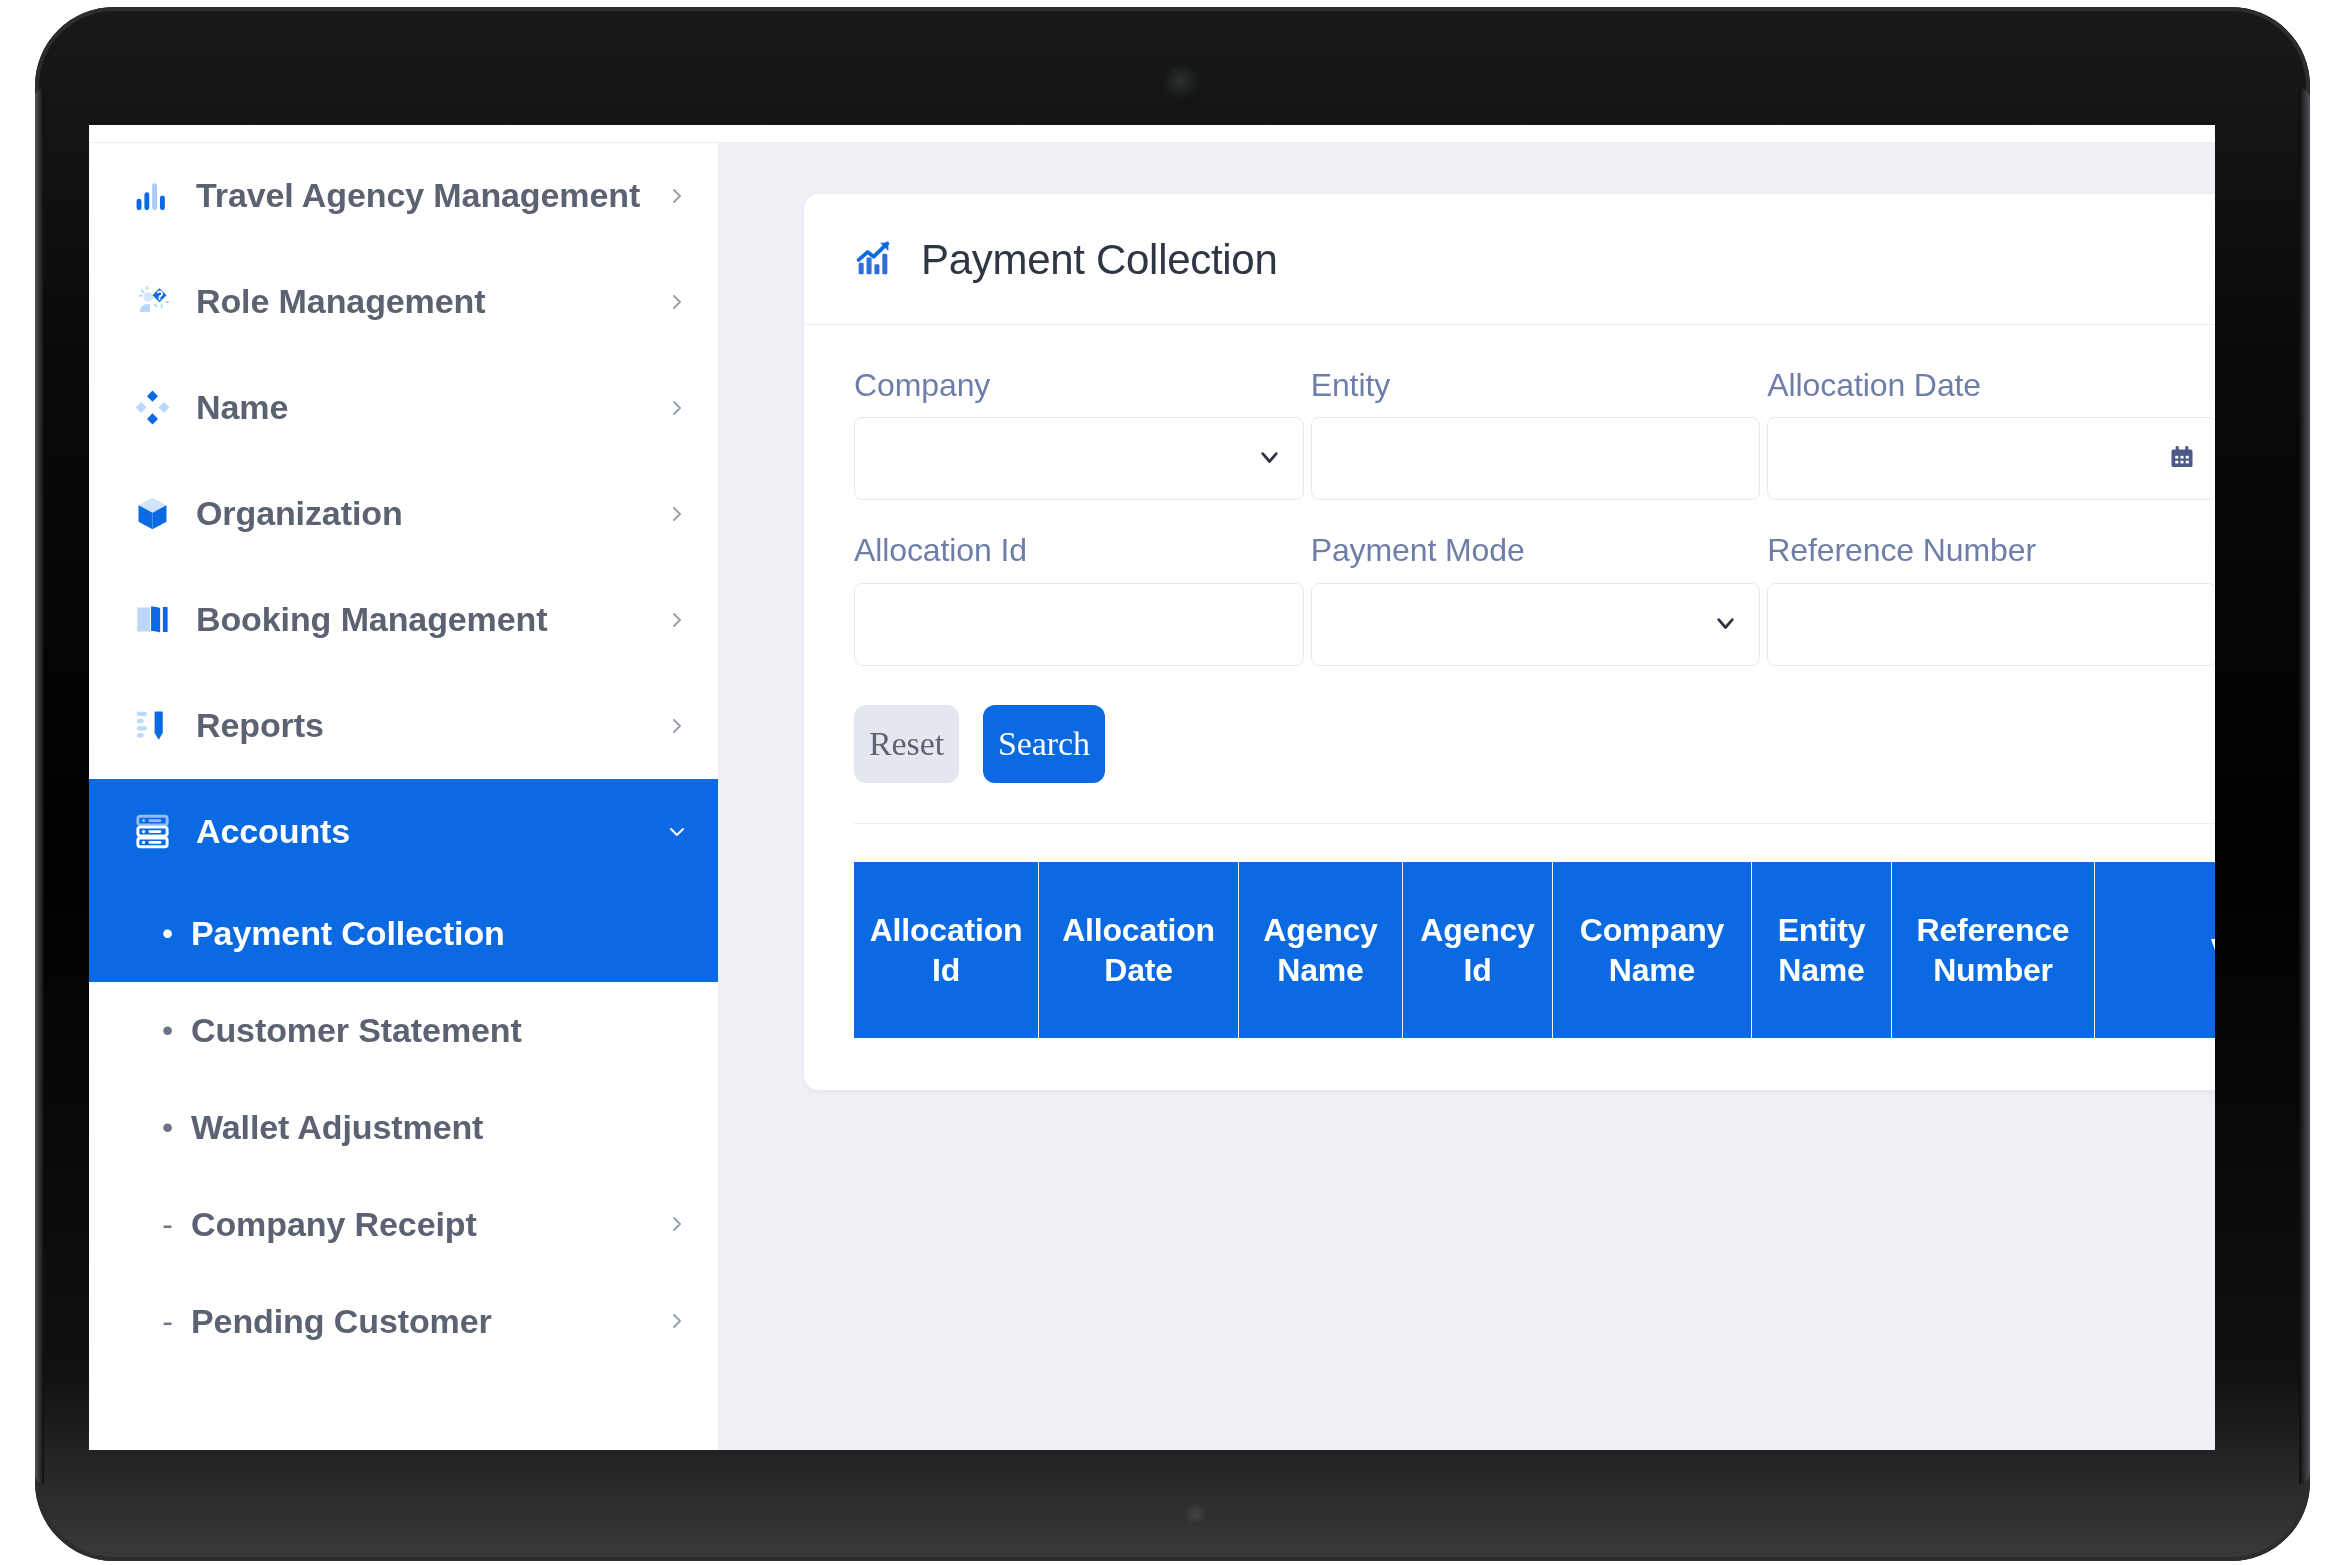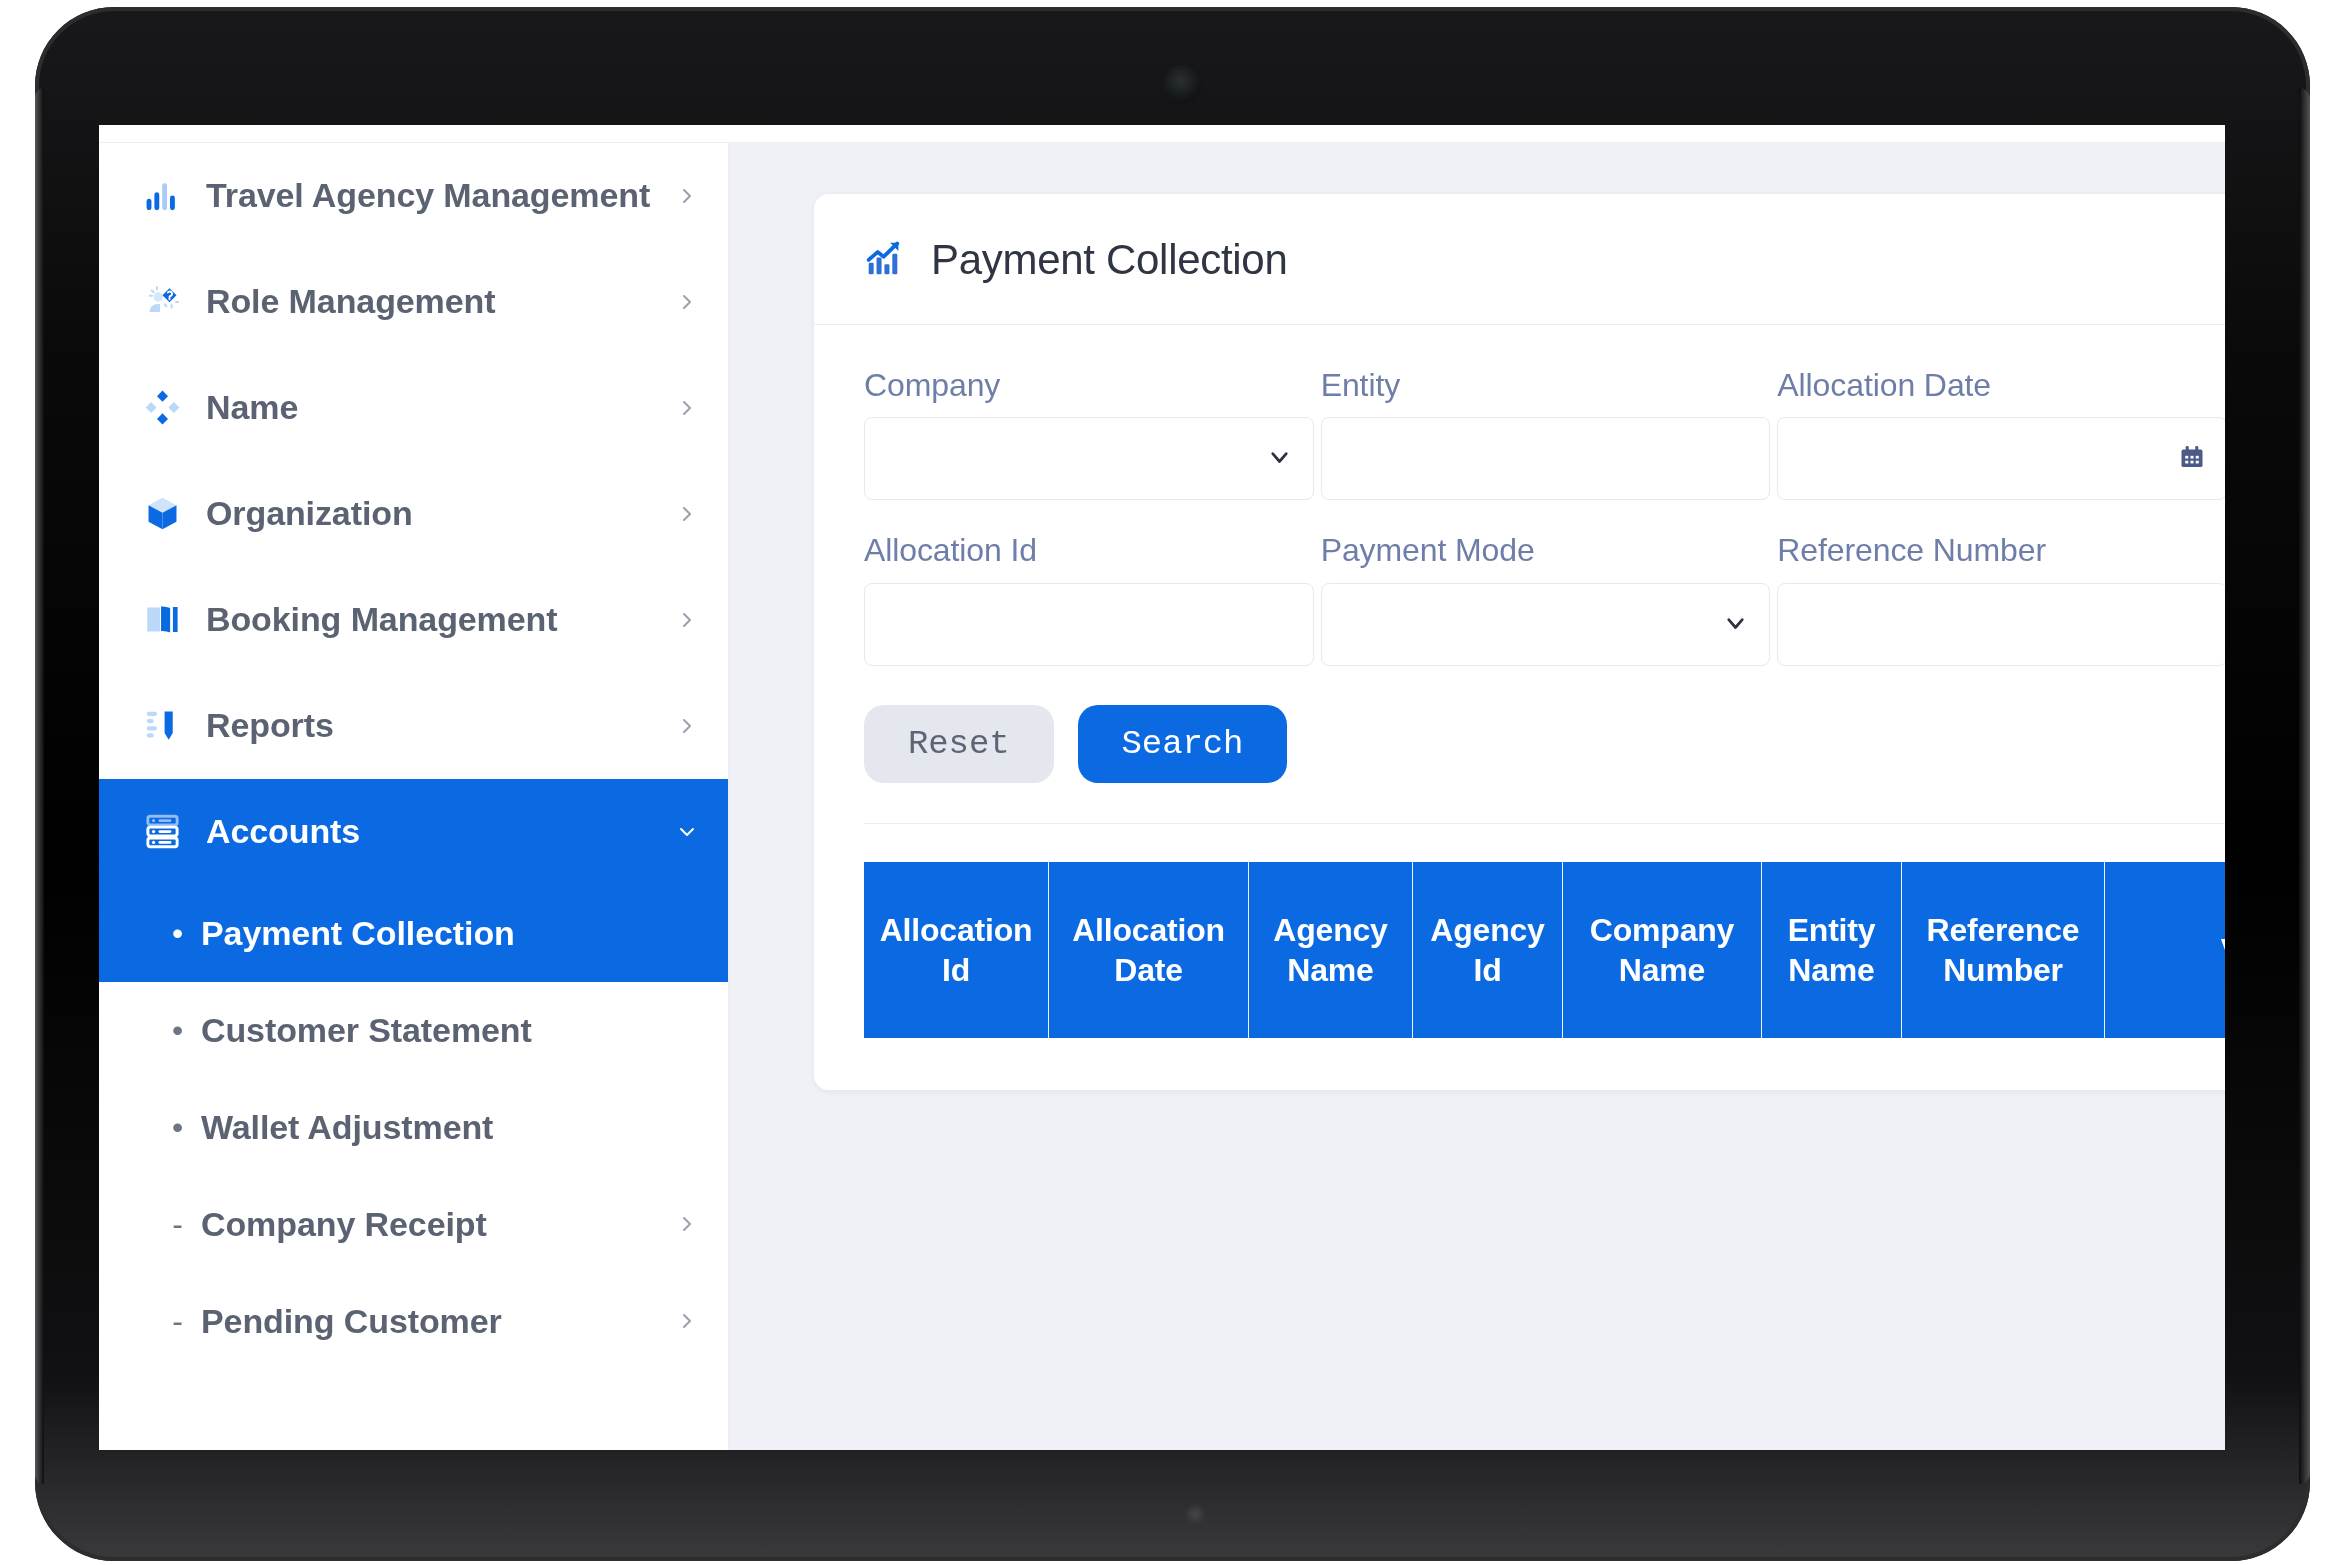--- a/index.html
+++ b/index.html
@@ -36,21 +36,21 @@
   }
   #home-dot {
     position: absolute; left: 1149px; top: 1497px;
     width: 23px; height: 20px; border-radius: 50%;
     background: radial-gradient(circle, rgba(120,120,120,.30) 0%, rgba(0,0,0,0) 72%);
   }
 
   
   #screen {
     position: absolute;
-    left: 99px; top: 125px;
+    left: 89px; top: 125px;
     width: 2126px; height: 1325px;
     background: #f0f1f6;
     overflow: hidden;
   }
 
   
   #topbar {
     position: absolute; left: 0; top: 0; width: 100%; height: 17.5px;
     background: #ffffff; border-bottom: 0.7px solid #eceef3;
   }
@@ -166,23 +166,23 @@
     color: #2d3340;
   }
   .ctrl .calico {
     position: absolute; right: 20px; top: 50%;
     transform: translateY(-50%);
     color: #4b5a86;
   }
 
   .btn-row { display: flex; gap: 24px; padding: 13.4px 0 40px 0; }
   .btn {
-    border: none; border-radius: 20px;
-    font-size: 34px; font-family: Liberation Mono, monospace;
-    padding: 0 44px; height: 78px;
+    border: none; border-radius: 12px;
+    font-size: 34px; font-family: Liberation Serif, serif;
+    padding: 0 15px; height: 78px;
     cursor: pointer; letter-spacing: -0.1px;
   }
   .btn-reset { background: #e5e7ef; color: #5d6474; }
   .btn-search { background: #0b6ae2; color: #ffffff; text-align: right; }
 
   #divider { height: 1.3px; background: #ecedf2; margin: 0 0 38px 0; }
 
   
   #table-wrap { padding: 0 0 52px 0; overflow: hidden; }
   table.grid {

